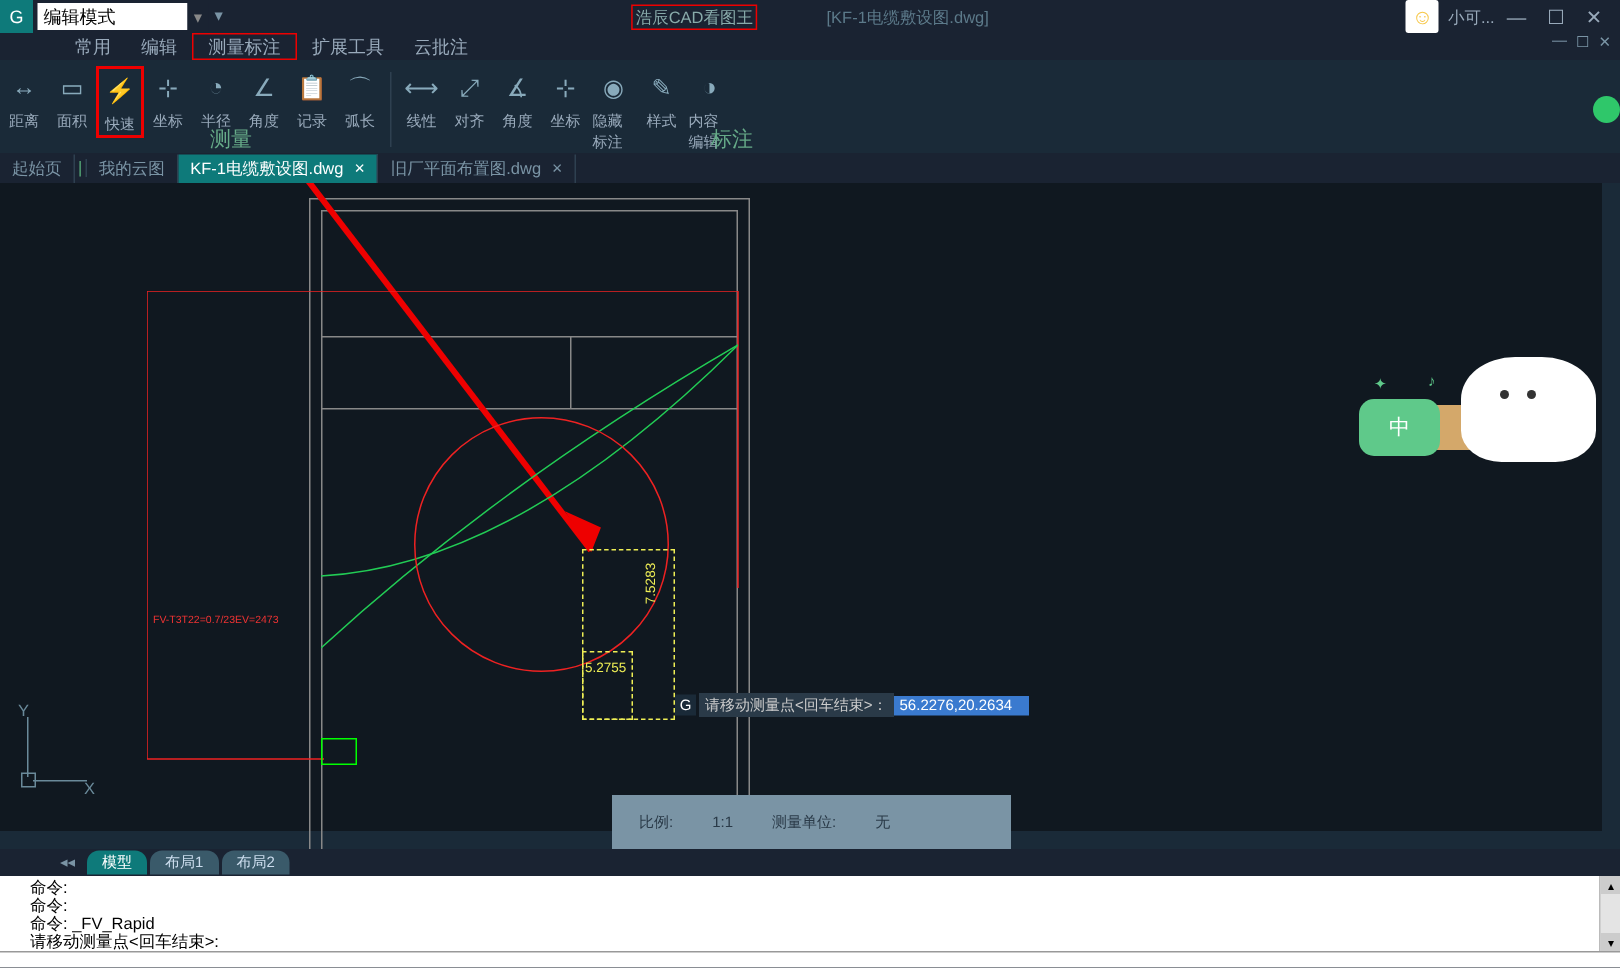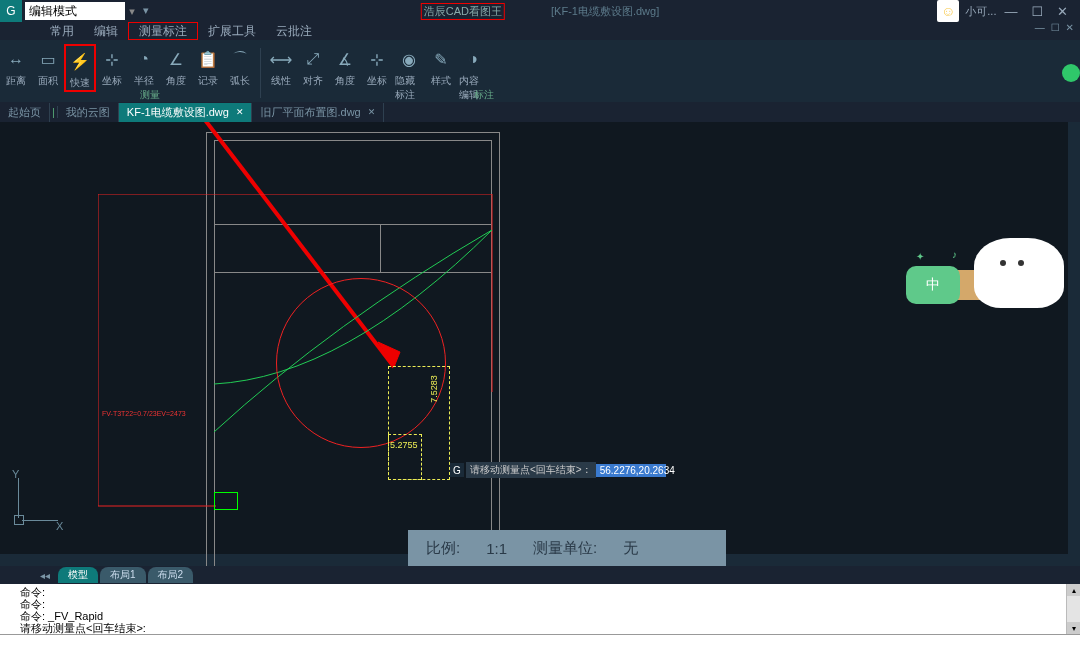--- a/index.html
+++ b/index.html
@@ -17,43 +17,43 @@
 .win-btn { font-size: 13px; color: #9ab; padding: 0 6px; }
 .menubar { height: 18px; display: flex; align-items: center; gap: 0; padding-left: 40px; font-size: 12px; }
 .menu-item { padding: 0 10px; height: 18px; display: flex; align-items: center; color: #9ab; }
 .menu-item.active { border: 1px solid #e00; }
 .ribbon { height: 62px; background: #1a2a38; display: flex; align-items: flex-start; padding-top: 4px; position: relative; }
 .ribbon-btn { width: 32px; display: flex; flex-direction: column; align-items: center; gap: 2px; padding: 2px 2px 0 2px; }
 .ribbon-btn.hl { border: 2px solid #e00; }
 .ribbon-icon { width: 26px; height: 26px; display: flex; align-items: center; justify-content: center; color: #8ab; font-size: 16px; }
 .ribbon-label { font-size: 10px; color: #9ab; }
 .ribbon-sep { width: 1px; height: 50px; background: #2e4050; margin: 4px 4px 0 4px; }
-.ribbon-group-label { position: absolute; bottom: 0; font-size: 10px; color: #6a8; }
+.ribbon-group-label { position: absolute; bottom: 0; font-size: 14px; color: #6a8; }
 .doc-tabs { height: 20px; background: #1a2332; display: flex; align-items: center; font-size: 11px; }
 .doc-tab { padding: 2px 8px; color: #7a94a5; border-right: 1px solid #2e4050; display: flex; align-items: center; gap: 4px; }
 .doc-tab.sep { padding: 0 2px; color: #5a7; }
 .doc-tab.active { background: #0e7a7a; color: #fff; }
 .doc-tab .x { font-size: 9px; margin-left: 3px; }
 .canvas-area { height: 444px; background: #101820; position: relative; overflow: hidden; }
 .paper { position: absolute; left: 206px; top: 10px; width: 294px; height: 478px; border: 1px solid #888; }
 .paper-inner { position: absolute; left: 214px; top: 18px; width: 278px; height: 462px; border: 1px solid #888; }
 .hline1 { position: absolute; left: 214px; top: 102px; width: 278px; height: 1px; background: #888; }
 .vline1 { position: absolute; left: 380px; top: 102px; width: 1px; height: 48px; background: #888; }
 .hline2 { position: absolute; left: 214px; top: 150px; width: 278px; height: 1px; background: #888; }
 .red-arrow { position: absolute; stroke: #e00; fill: #e00; }
 .circle-red { position: absolute; left: 276px; top: 156px; width: 170px; height: 170px; border: 1px solid #e22; border-radius: 50%; }
 .small-rect { position: absolute; left: 214px; top: 370px; width: 24px; height: 18px; border: 1px solid #0f0; }
 .dim-box { position: absolute; border: 1px dashed #ee5; }
 .dim-text { position: absolute; color: #ee5; font-size: 9px; }
 .red-note { position: absolute; left: 102px; top: 288px; color: #e33; font-size: 7px; }
 .prompt-box { position: absolute; left: 450px; top: 340px; display: flex; align-items: center; font-size: 10px; }
 .prompt-icon { width: 14px; height: 14px; background: #1a2a38; color: #fff; display: flex; align-items: center; justify-content: center; margin-right: 2px; }
 .prompt-label { color: #ccc; background: #2a3a48; padding: 1px 4px; }
-.prompt-input { background: #3a7acf; color: #fff; padding: 1px 4px; width: 70px; }
-.scale-panel { position: absolute; left: 408px; bottom: 0; width: 318px; height: 36px; background: #7a94a5; display: flex; align-items: center; gap: 26px; padding: 0 18px; font-size: 15px; color: #2a3a48; }
+.prompt-input { background: #3a7acf; color: #fff; padding: 1px 4px; width: 90px; }
+.scale-panel { position: absolute; left: 408px; bottom: 0; width: 266px; height: 36px; background: #7a94a5; display: flex; align-items: center; gap: 26px; padding: 0 18px; font-size: 10px; color: #2a3a48; }
 .axis-y { position: absolute; left: 12px; top: 346px; color: #6a8a9a; }
 .axis-x { position: absolute; left: 56px; top: 398px; color: #6a8a9a; }
 .axis-o { position: absolute; left: 14px; top: 393px; width: 10px; height: 10px; border: 1px solid #6a8a9a; }
 .axis-vy { position: absolute; left: 18px; top: 356px; width: 1px; height: 40px; background: #6a8a9a; }
 .axis-vx { position: absolute; left: 22px; top: 398px; width: 36px; height: 1px; background: #6a8a9a; }
 .scroll-v { position: absolute; right: 0; top: 0; width: 12px; height: 100%; background: #1a2a38; }
 .scroll-h { position: absolute; left: 0; bottom: 0; width: 100%; height: 12px; background: #1a2a38; }
 .layout-tabs { height: 18px; background: #1a2332; display: flex; align-items: center; padding-left: 40px; font-size: 10px; gap: 2px; }
 .layout-tab { padding: 1px 10px; background: #3a5a6a; color: #cde; border-radius: 8px 8px 0 0; }
 .layout-tab.active { background: #0e7a7a; color: #fff; }

